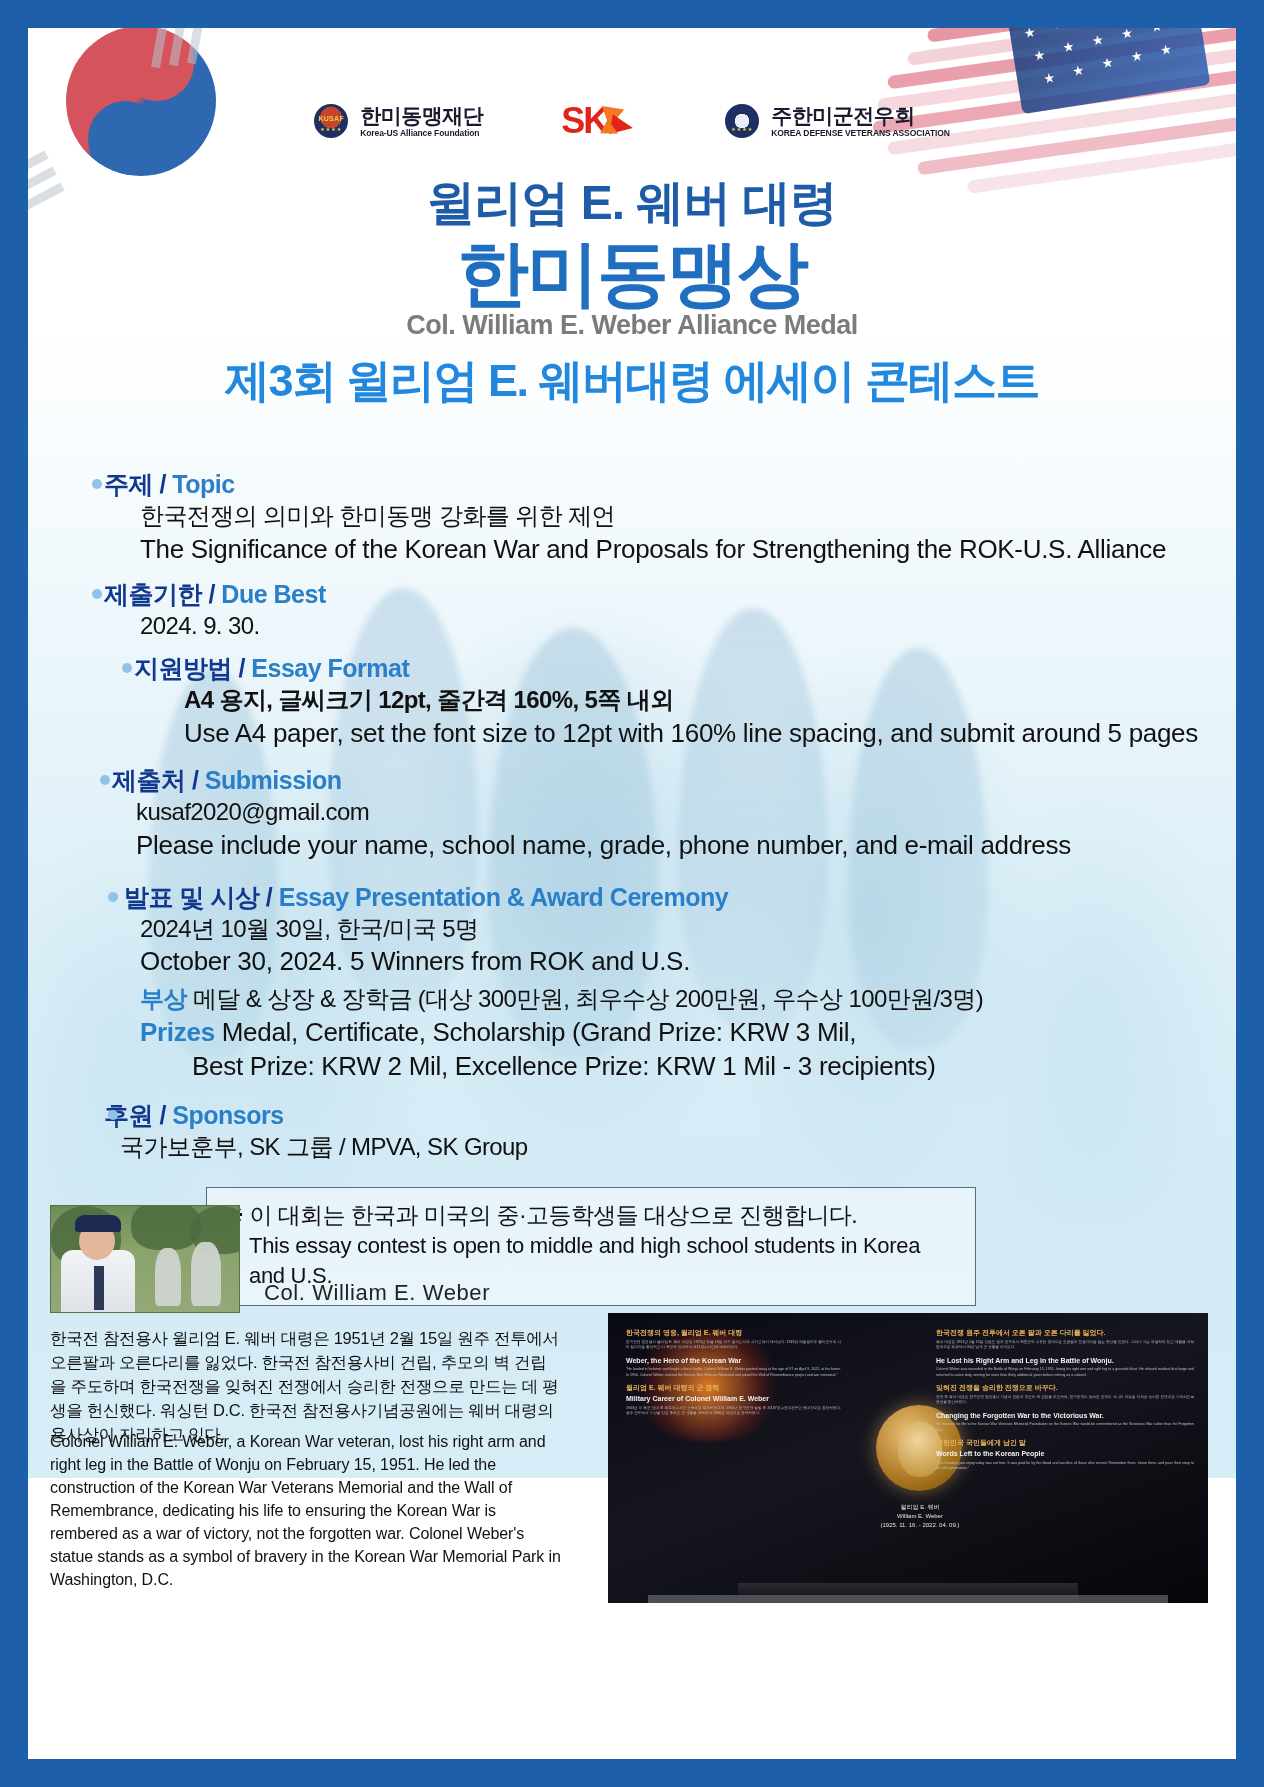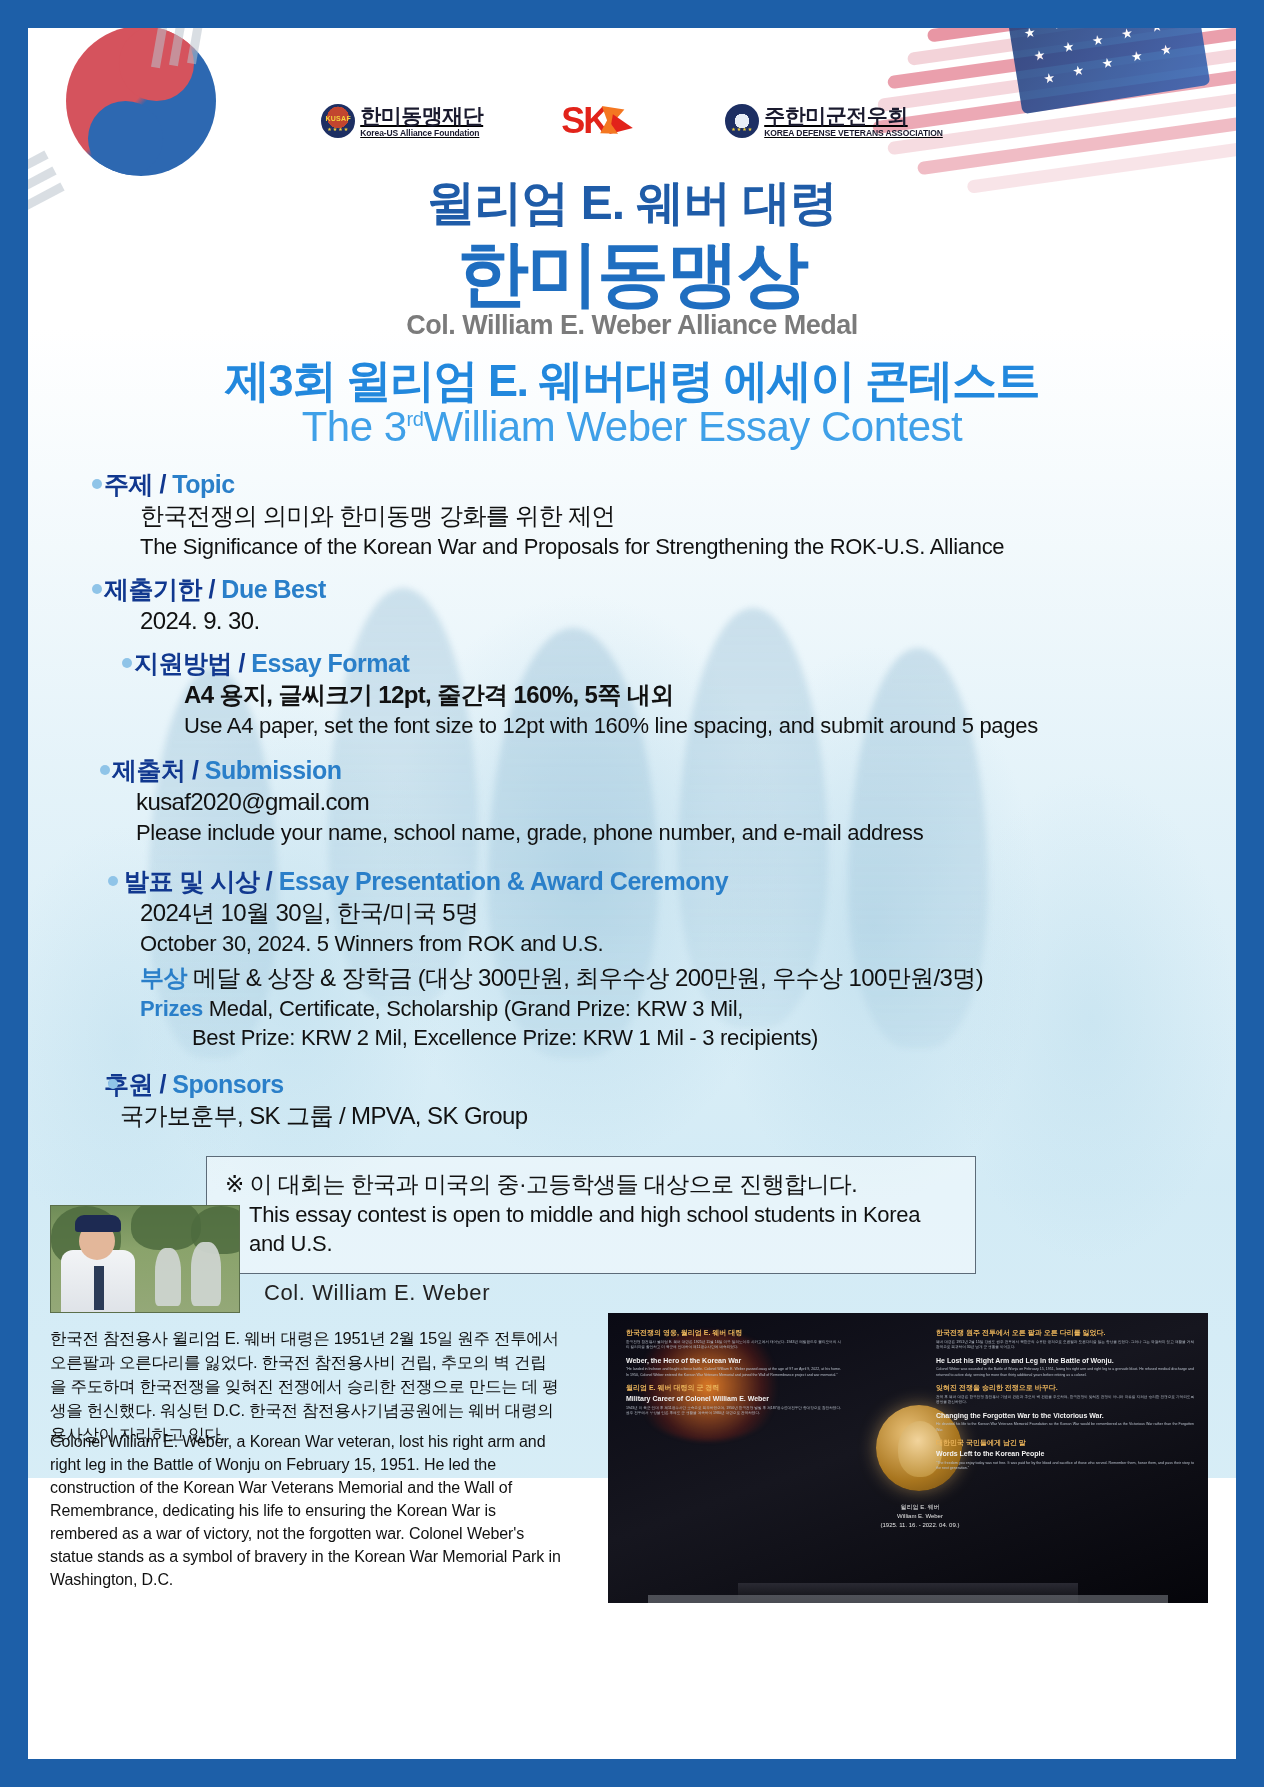--- a/index.html
+++ b/index.html
@@ -50,21 +50,21 @@
   .flag-us{position:absolute;right:-30px;top:-30px;width:420px;height:270px;pointer-events:none;overflow:hidden;}
   .stripe{position:absolute;right:0;height:13px;border-radius:20px 0 0 20px;}
   .canton{position:absolute;right:62px;top:6px;width:190px;height:96px;
     background:linear-gradient(135deg,#1a3a78,#2e5fb0);opacity:.85;border-radius:6px;
     transform:rotate(-9deg);}
   .star{position:absolute;color:#fff;font-size:13px;line-height:13px;}
 
   
   .logos{position:absolute;left:0;top:58px;width:1208px;height:70px;display:flex;
     justify-content:center;align-items:center;gap:78px;z-index:5;}
-  .logo{display:flex;align-items:center;gap:5px;text-decoration:underline;}
+  .logo{display:flex;align-items:center;gap:12px;}
   .logo-emblem{width:34px;height:34px;border-radius:50%;flex:none;
     background:radial-gradient(circle at 50% 38%, #c2452f 0 45%, #1d2f63 46% 100%);
     border:2px solid #1d2f63;box-sizing:border-box;position:relative;}
   .logo-emblem.kdva{background:radial-gradient(circle at 50% 50%, #e8eef7 0 34%, #1d2f63 35% 100%);}
   .logo-emblem .kusaf{position:absolute;left:0;right:0;top:9px;text-align:center;
     font-size:7px;font-weight:bold;color:#f4d23c;letter-spacing:.3px;}
   .logo-emblem .stars{position:absolute;left:0;right:0;bottom:4px;text-align:center;
     font-size:5px;color:#f4d23c;letter-spacing:1px;}
   .logo-text{line-height:1;}
   .logo-ko{font-size:21px;font-weight:bold;color:#1a1a2e;letter-spacing:-.5px;}
@@ -94,21 +94,21 @@
 
   
   .content{position:absolute;left:0;top:440px;width:1208px;z-index:4;}
   .section{position:relative;margin:0 0 2px 0;padding-left:76px;}
   .bullet{position:absolute;left:64px;top:11px;width:10px;height:10px;border-radius:50%;
     background:#8fc4e8;}
   .sec-head{font-size:25px;font-weight:bold;color:#11388f;letter-spacing:-.5px;line-height:1.28;}
   .sec-head .en{color:#2a7fc9;font-weight:bold;}
   .sec-body{padding-left:36px;}
   .ko-line{font-size:24px;color:#111;letter-spacing:-.6px;line-height:1.33;font-weight:bold;}
-  .en-line{font-size:22px;color:#111;letter-spacing:-.3px;line-height:1.32;}
+  .en-line{font-size:26px;color:#111;letter-spacing:-.3px;line-height:1.32;}
   .ko-line.reg{font-weight:normal;}
   .label-blue{color:#2a7fc9;font-weight:bold;}
   .indent{padding-left:52px;}
 
   
   .notice{position:relative;margin:24px 0 0 178px;width:770px;
     border:1.6px solid #5c6b78;background:rgba(255,255,255,.46);
     padding:12px 14px 14px 18px;box-sizing:border-box;}
   .notice .n1{font-size:23px;color:#111;letter-spacing:-.6px;line-height:1.35;}
   .notice .n2{font-size:22px;color:#111;letter-spacing:-.3px;line-height:1.35;padding-left:24px;}
@@ -237,23 +237,20 @@
         <div class="logo-en">KOREA DEFENSE VETERANS ASSOCIATION</div>
       </div>
     </div>
 
   </div>
 
   <div class="t-line1">윌리엄 E. 웨버 대령</div>
   <div class="t-line2">한미동맹상</div>
   <div class="t-line3">Col. William E. Weber Alliance Medal</div>
   <div class="t-line4">제3회 윌리엄 E. 웨버대령 에세이 콘테스트</div>
-  <div class="t-line5">
-    <span>The 3</span><sup>rd</sup><span>William Weber Essay Contest</span>
-  </div>
 
   <div class="content">
 
     <div class="section">
       <span class="bullet"></span>
       <div class="sec-head">
         <span>주제</span><span> / </span><span class="en">Topic</span>
       </div>
       <div class="sec-body">
         <div class="ko-line reg">한국전쟁의 의미와 한미동맹 강화를 위한 제언</div>

